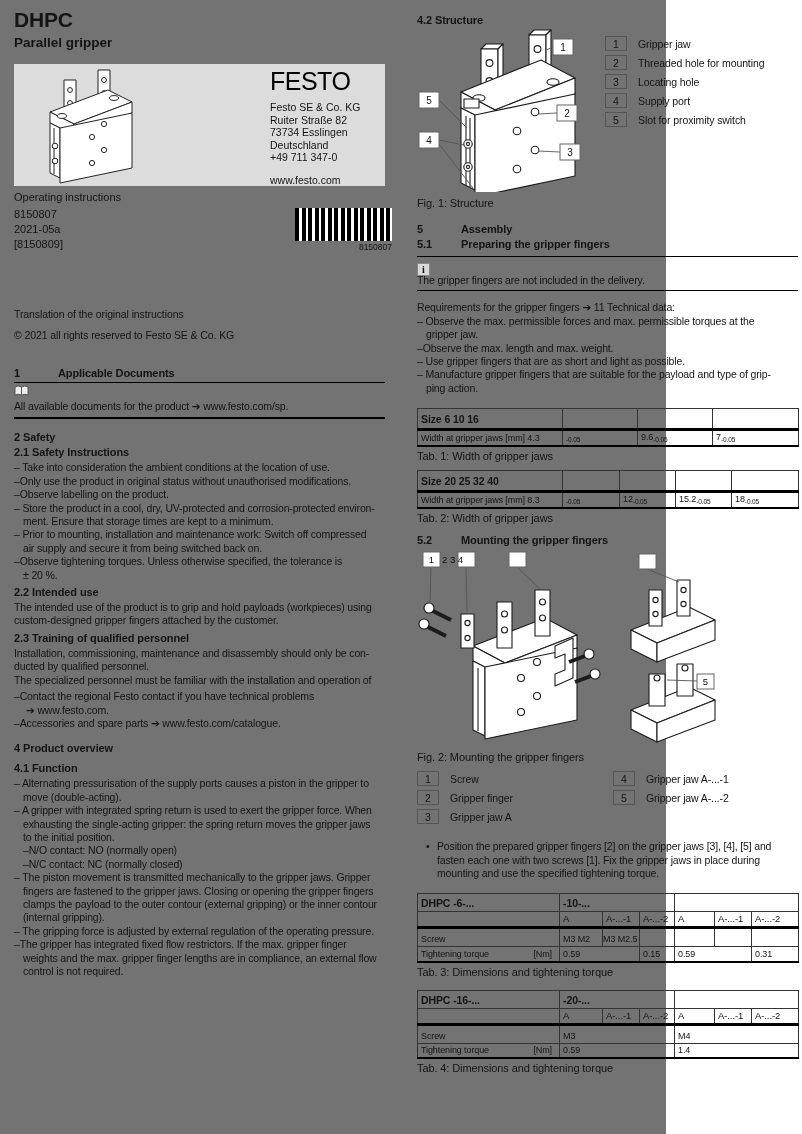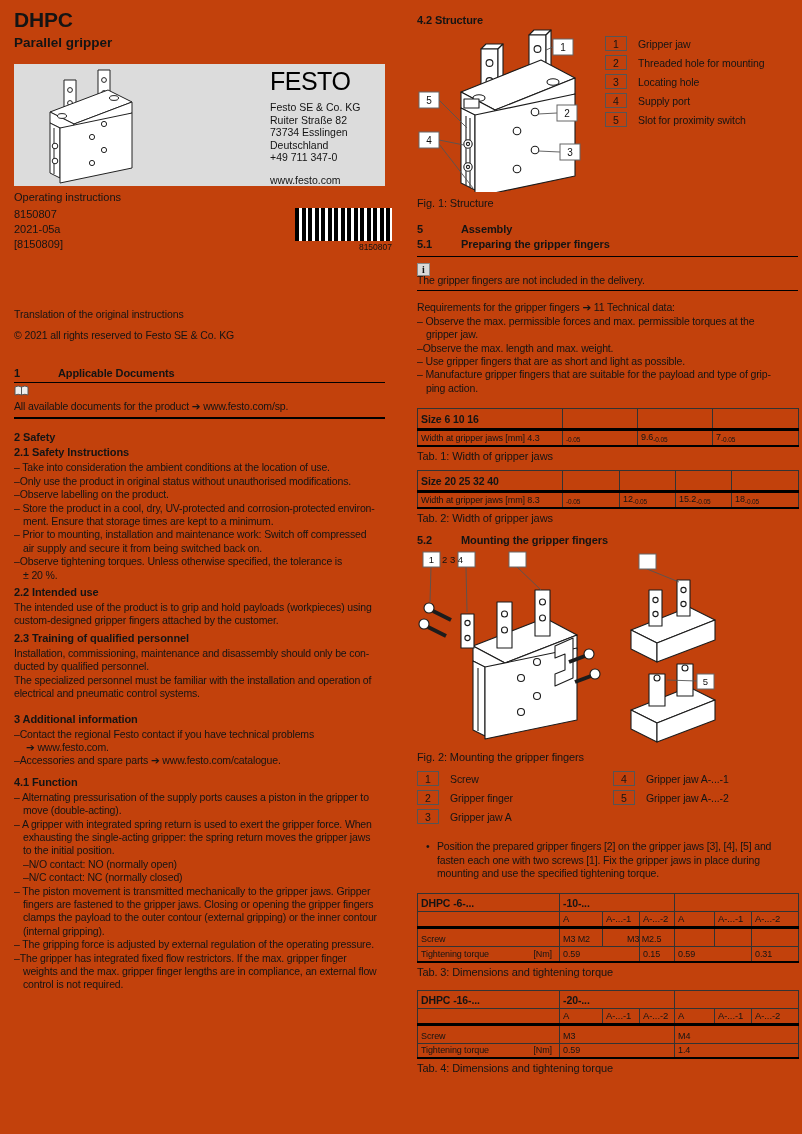--- a/index.html
+++ b/index.html
@@ -1,18 +1,18 @@
 <!DOCTYPE html>
 <html><head>
 <meta charset="utf-8">
 <style>
   *{box-sizing:border-box;margin:0;padding:0}
   html,body{background:#fff}
   body{width:802px;height:1134px;font-family:"Liberation Sans",sans-serif;color:#141414;position:relative;overflow:hidden}
-  .page{position:relative;width:802px;height:1134px;background:#c2410c}
+  .page{position:relative;width:666px;height:1134px;background:#737373}
   .col-left{position:absolute;left:14px;top:0;width:371px}
   .col-right{position:absolute;left:417px;top:0;width:381px}
   .h1{font-size:21px;font-weight:bold;margin-top:8px;line-height:24px;letter-spacing:-.2px}
   .h2{font-size:13.5px;font-weight:bold;margin-top:3px}
   .hero{position:relative;margin-top:14px;width:371px;height:122px;background:#dcdcdc}
   .prodimg{position:absolute;left:8px;top:2px}
   .brand{position:absolute;left:256px;top:4px;width:112px}
   .logo{font-size:25px;font-weight:normal;letter-spacing:-.5px;color:#000;line-height:26px}
   .addr{margin-top:7px;font-size:10.5px;line-height:12.5px}
   .web{margin-top:10px;font-size:10.5px}
@@ -51,21 +51,21 @@
   .bulletrow{display:flex;margin-top:12px}
   .bulletrow .bchar{width:20px;padding-left:9px;flex:none;font-size:10.5px;line-height:13.4px}
   .ftab{border-collapse:collapse;table-layout:fixed;width:381px;font-size:9px;margin-top:13px}
   .ftab td{border:1px solid #333;padding:1px 3px 2px;height:15px;overflow:hidden;white-space:nowrap;vertical-align:bottom;letter-spacing:-.1px}
   .ftab td.b{font-weight:bold;font-size:10.5px}
   .ftab tr.hd1 td{border-bottom:3px solid #000;padding-top:4px;padding-bottom:3px}
   .ftab tr.hd td{border-bottom:3px solid #000;font-size:9.5px;overflow:visible}
   .ftab tr.tt td{padding-top:3px}
   .ftab tr.gap td{padding-top:5px;height:18px}
   .ftab tr.last td{border-bottom:2.5px solid #000}
-  .ftab td.spill{overflow:visible;padding-left:24px}
+  .ftab td.spill{overflow:visible;padding-left:0}
   .sb{font-size:6.5px;vertical-align:-2px}
   .unit{float:right;padding-right:4px}
   .mt3{margin-top:3px}.mt4{margin-top:4px}.mt6{margin-top:6px}.mt8{margin-top:8px}
   .mt10{margin-top:10px}.mt12{margin-top:12px}.mt14{margin-top:14px}.mt26{margin-top:26px}
   svg text{font-family:"Liberation Sans",sans-serif}
 </style>
 </head>
 <body>
 
 <div class="page">
@@ -149,27 +149,26 @@
     <div class="ln ind">± 20 %.</div>
 
     <div class="hsec mt4">2.2 Intended use</div>
     <div class="ln mt3">The intended use of the product is to grip and hold payloads (workpieces) using</div>
     <div class="ln">custom-designed gripper fingers attached by the customer.</div>
 
     <div class="hsec mt4">2.3 Training of qualified personnel</div>
     <div class="ln mt3">Installation, commissioning, maintenance and disassembly should only be con-</div>
     <div class="ln">ducted by qualified personnel.</div>
     <div class="ln">The specialized personnel must be familiar with the installation and operation of</div>
-    <div class="ln">electrical and pneumatic control systems.</div>
-
-    <div class="hsec mt12">3 Additional information</div>
+
     <div class="ln mt3">–Contact the regional Festo contact if you have technical problems</div>
     <div class="ln ind2">➔ www.festo.com.</div>
     <div class="ln">–Accessories and spare parts  ➔ www.festo.com/catalogue.</div>
 
+    <div class="hsec mt12">4 Product overview</div>
     <div class="hsec mt8">4.1 Function</div>
     <div class="ln mt3">– Alternating pressurisation of the supply ports causes a piston in the gripper to</div>
     <div class="ln ind">move (double-acting).</div>
     <div class="ln">– A gripper with integrated spring return is used to exert the gripper force. When</div>
     <div class="ln ind">exhausting the single-acting gripper: the spring return moves the gripper jaws</div>
     <div class="ln ind">to the initial position.</div>
     <div class="ln ind">–N/O contact: NO (normally open)</div>
     <div class="ln ind">–N/C contact: NC (normally closed)</div>
     <div class="ln">– The piston movement is transmitted mechanically to the gripper jaws. Gripper</div>
     <div class="ln ind">fingers are fastened to the gripper jaws. Closing or opening the gripper fingers</div>

